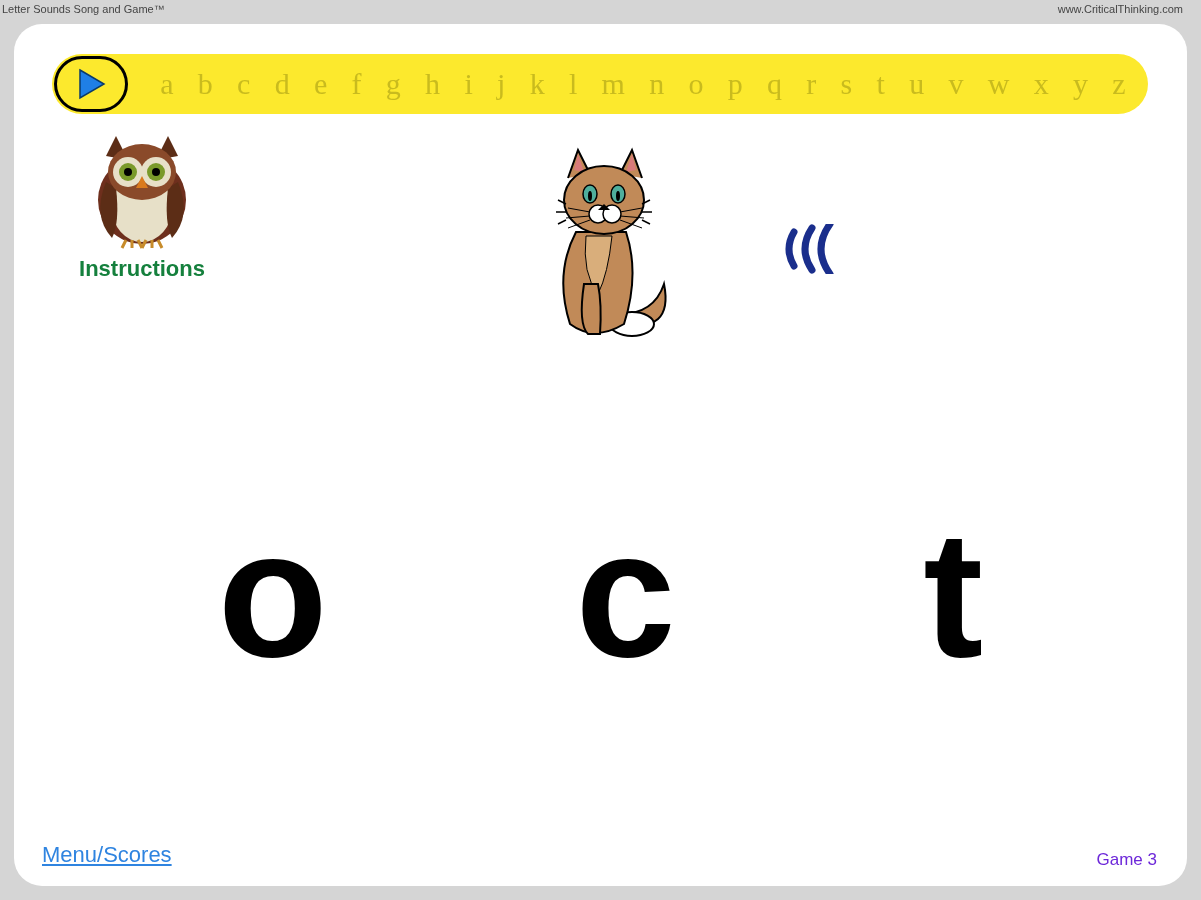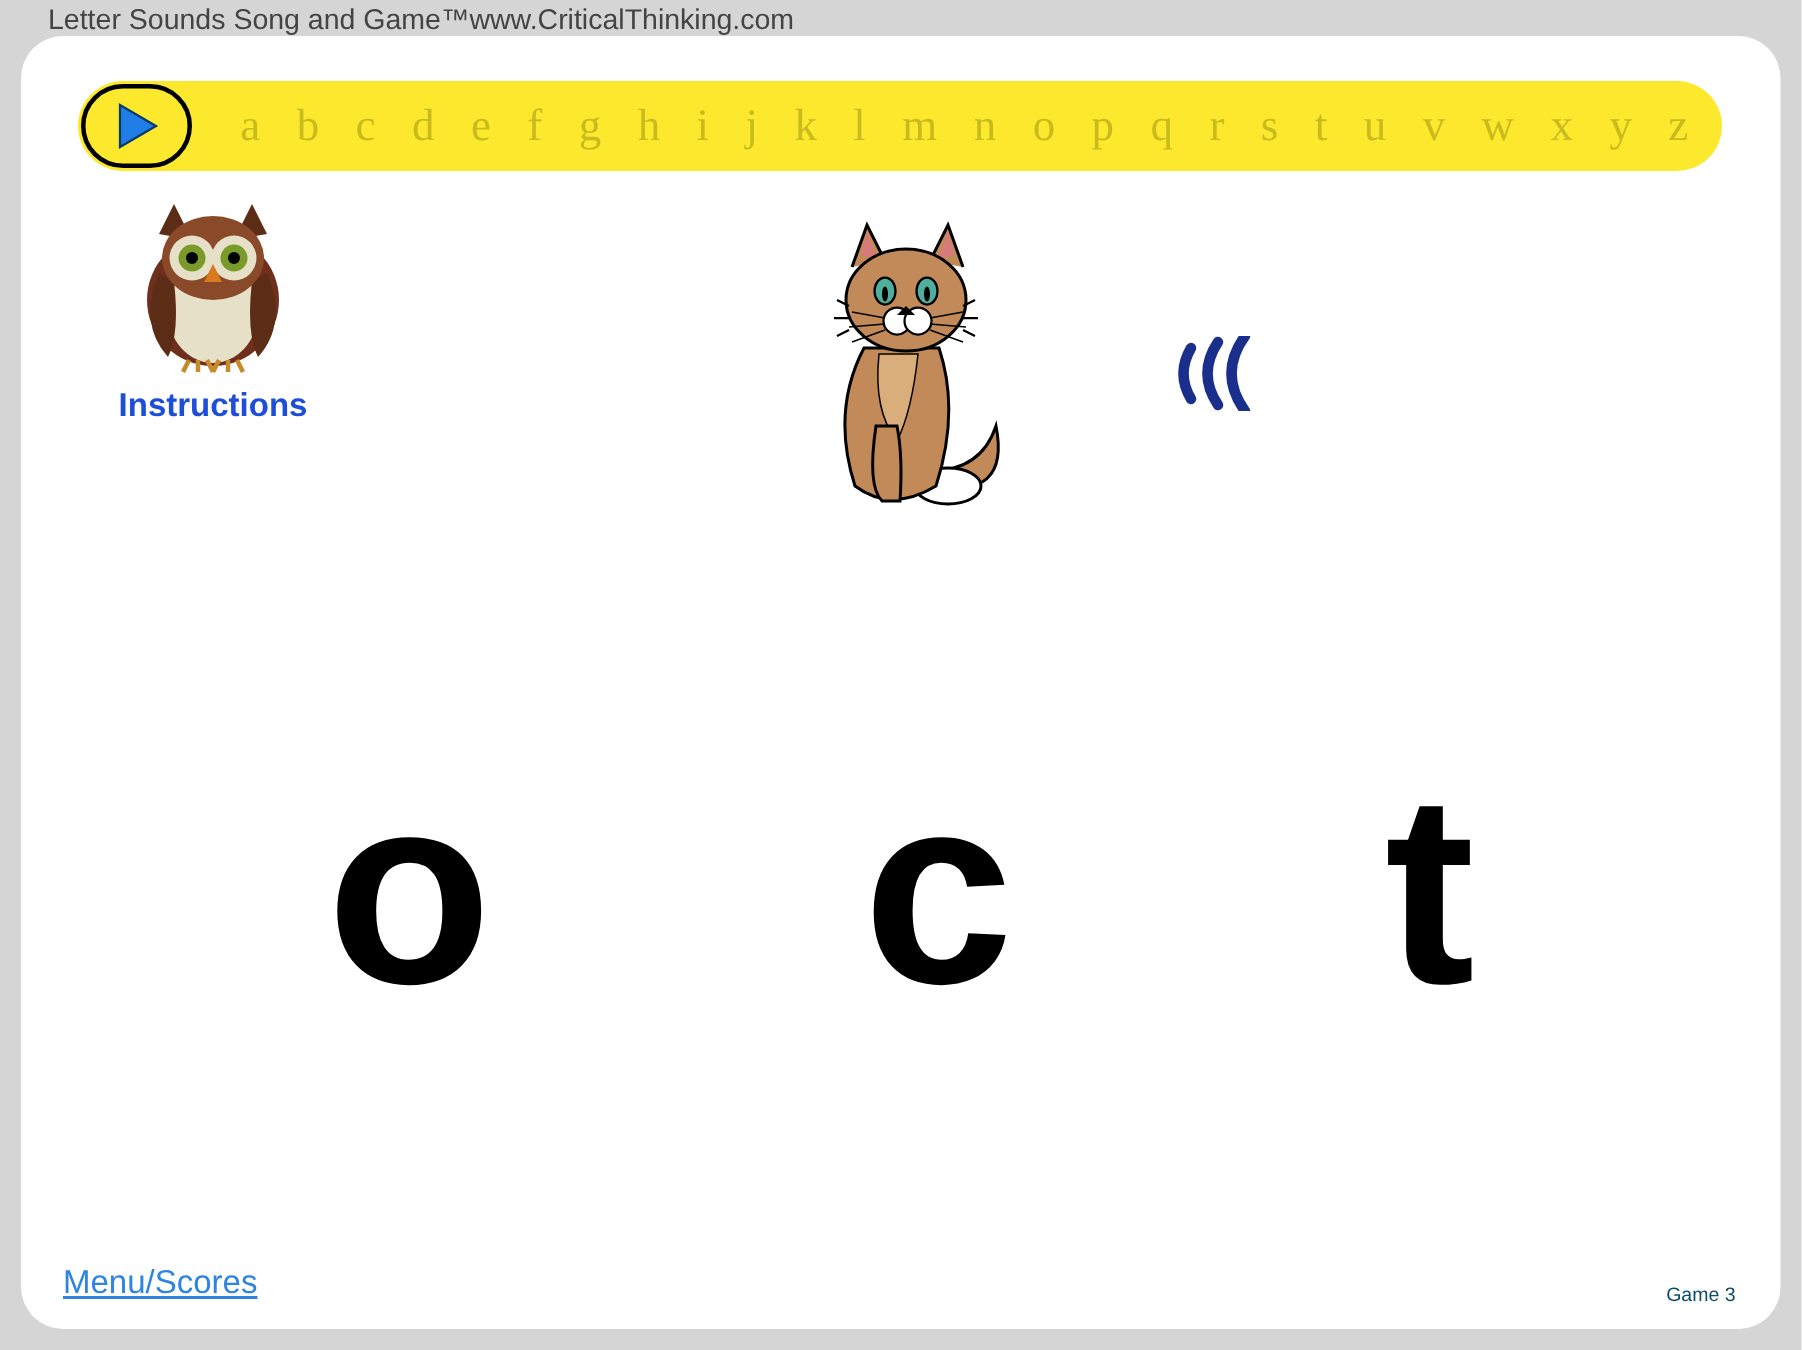--- a/index.html
+++ b/index.html
@@ -6,24 +6,24 @@
   html, body { width: 1201px; height: 900px; }
   body {
     background: #d5d5d5;
     font-family: Arial, Helvetica, sans-serif;
     position: relative;
   }
   .topbar {
     position: absolute;
     top: 0; left: 0; right: 0;
     height: 24px;
-    padding: 3px 18px 0 32px;
-    display: flex;
-    justify-content: flex-start;
-    font-size: 19px;
+    padding: 3px 18px 0 2px;
+    display: flex;
+    justify-content: space-between;
+    font-size: 11px;
     color: #444;
   }
   .panel {
     position: absolute;
     top: 24px; left: 14px;
     width: 1173px; height: 862px;
     background: #fff;
     border-radius: 28px;
   }
 
@@ -65,21 +65,21 @@
     position: absolute;
     top: 106px; left: 48px;
     width: 160px;
     text-align: center;
     cursor: pointer;
   }
   .instructions-label {
     font-family: 'Gill Sans', 'Segoe UI', Optima, sans-serif;
     font-size: 22px;
     font-weight: 600;
-    color: #1d4ed8;
+    color: #15803d;
     margin-top: 2px;
   }
 
   
   .cat {
     position: absolute;
     top: 120px; left: 510px;
   }
 
   
@@ -112,22 +112,22 @@
     bottom: 18px; left: 28px;
     font-size: 22px;
     color: #2f84e0;
     text-decoration: underline;
     cursor: pointer;
     margin-top: 34px;
   }
   .game-label {
     position: absolute;
     bottom: 16px; right: 30px;
-    font-size: 13px;
-    color: #0c4a6e;
+    font-size: 17px;
+    color: #6d28d9;
   }
 </style>
 </head>
 <body>
 
 <div class="topbar">
   <span>Letter Sounds Song and Game™</span>
   <span>www.CriticalThinking.com</span>
 </div>
 

